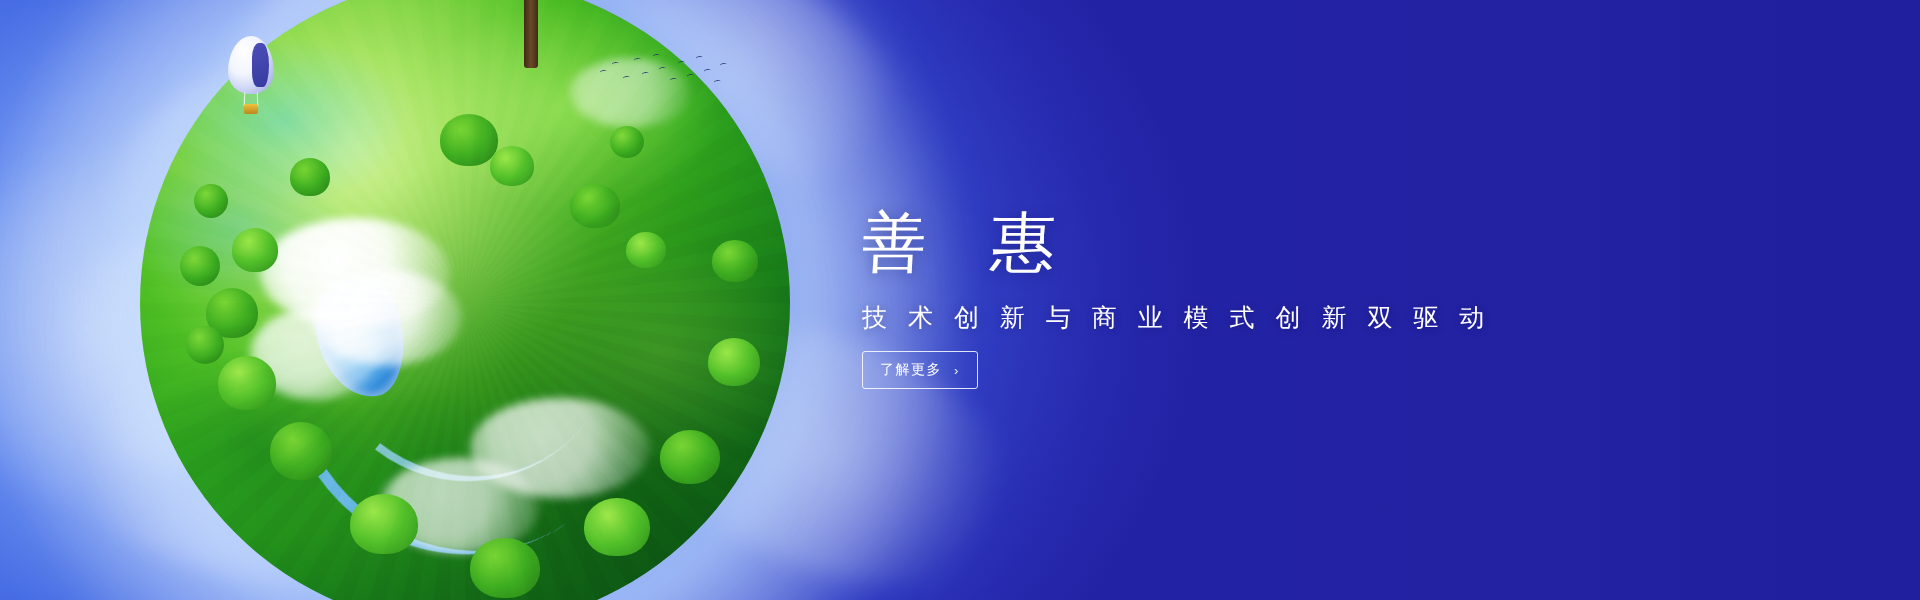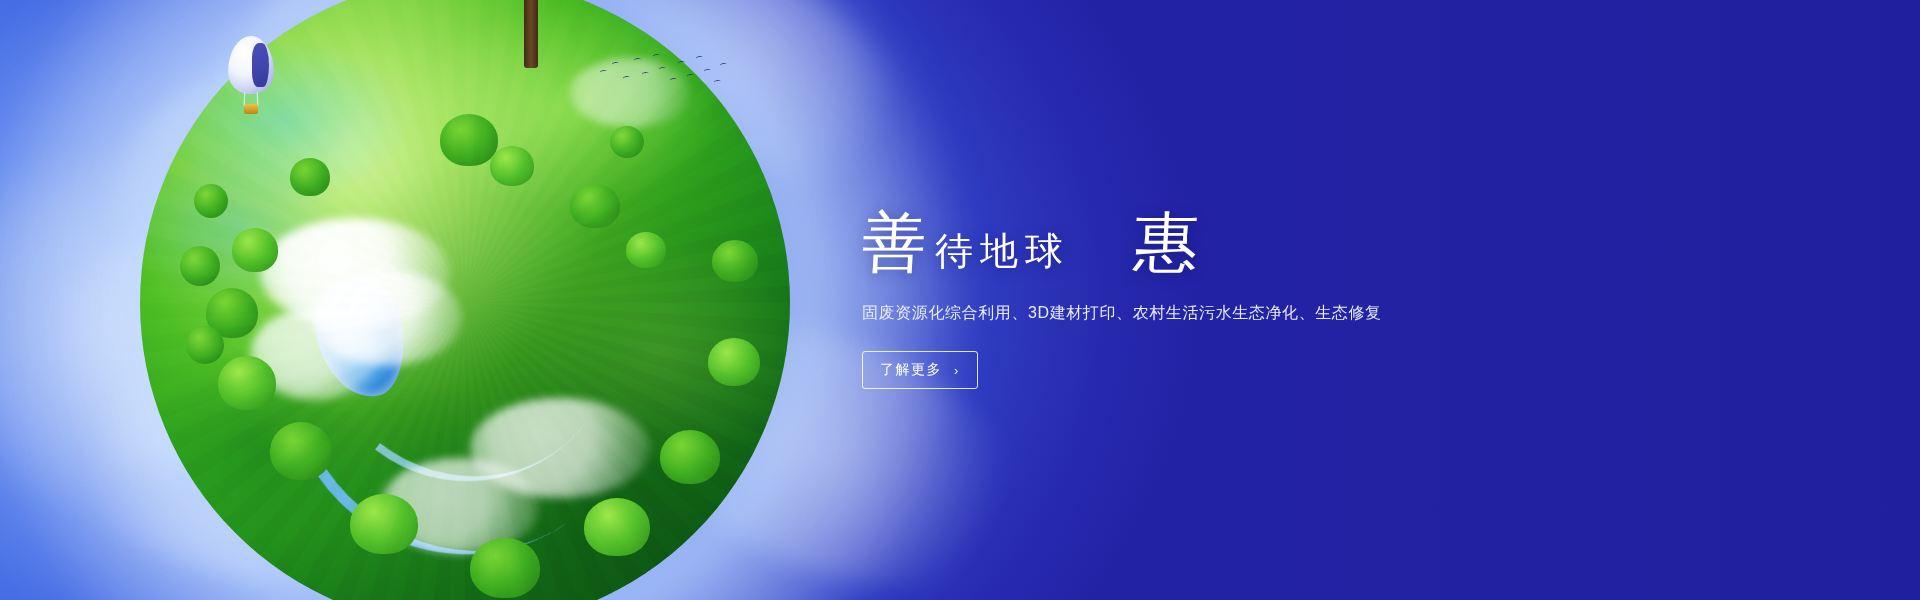--- a/index.html
+++ b/index.html
@@ -332,30 +332,29 @@
     <div class="bird" style="left:108px; top:21px;"></div>
     <div class="bird" style="left:118px; top:32px;"></div>
     <div class="bird" style="left:124px; top:15px;"></div>
   </div>
 
   <div class="content">
 
     <div class="headline">
       <span class="hl-group">
         <span class="hl-big">善</span>
-        <span class="hl-rest">待地球</span>
       </span>
       <span class="hl-gap"></span>
       <span class="hl-group">
         <span class="hl-big">惠</span>
       </span>
     </div>
 
-
-    <div class="desc">固废资源化综合利用、3D建材打印、农村生活污水生态净化、生态修复</div>
+    <div class="subtitle">技 术 创 新 与 商 业 模 式 创 新 双 驱 动</div>
+
 
     <button class="cta">
       <span>了解更多</span>
       <span class="chev">›</span>
     </button>
 
   </div>
 </div>
 
 </body></html>

